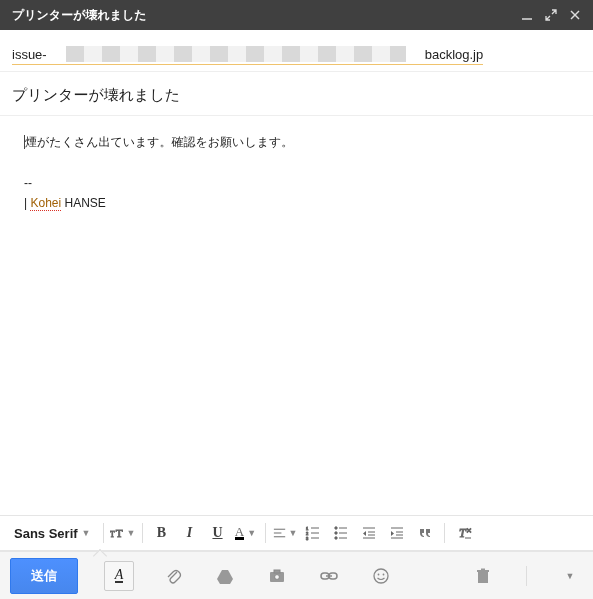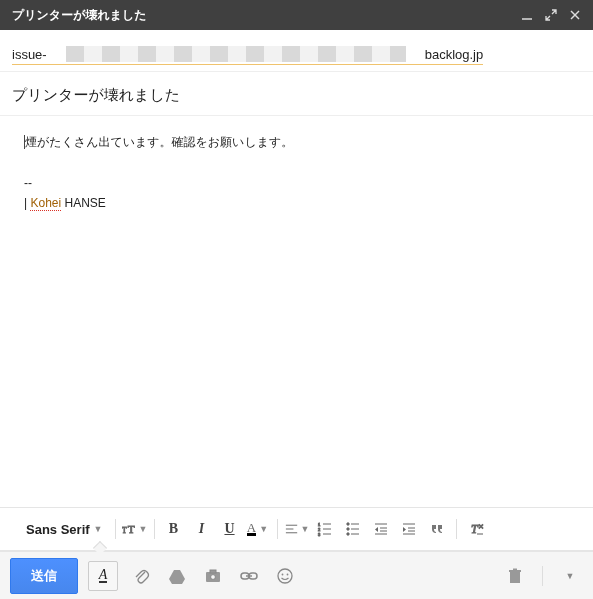--- a/index.html
+++ b/index.html
@@ -45,21 +45,21 @@
   .body-area {
     flex: 1; padding: 16px 24px; font-size: 12px; color: #222; line-height: 1.7;
     overflow: auto;
   }
   .body-area .cursor { border-left: 1px solid #444; padding-left: 0; }
   .sig .miss { color:#a16207; border-bottom:1px dotted #d93025; }
 
   
   .fmtbar {
     border-top: 1px solid #e5e5e5; border-bottom: 1px solid #e5e5e5;
-    height: 44px; display: flex; align-items: center; padding: 0 20px; gap: 2px;
+    height: 36px; display: flex; align-items: center; padding: 0 8px; gap: 2px;
     background: #fff; position: relative;
   }
   .fontsel {
     display:flex; align-items:center; gap:4px; font-weight:bold; font-size:13px;
     padding: 4px 6px; cursor:pointer;
   }
   .sep { width:1px; height:20px; background:#ddd; margin:0 4px; }
   .tbtn {
     width: 26px; height: 26px; display:flex; align-items:center; justify-content:center;
     color:#666; cursor:pointer; border-radius:2px;
@@ -69,21 +69,21 @@
 
   .fmtbar .notch {
     position:absolute; left:95px; top:35px; width:10px; height:10px;
     background:#f5f5f5; border-left:1px solid #ddd; border-top:1px solid #ddd;
     transform: rotate(45deg);
   }
 
   
   .btmbar {
     height: 48px; background:#f5f5f5; border-top:1px solid #e5e5e5;
-    display:flex; align-items:center; padding:0 10px; gap:10px;
+    display:flex; align-items:center; padding:0 10px; gap:26px;
   }
   .sendbtn {
     background:#1a73e8; background:linear-gradient(#4d90fe,#4787ed);
     color:#fff; font-weight:bold; font-size:13px; border:1px solid #3079ed;
     padding: 8px 20px; border-radius:2px; cursor:pointer;
   }
   .Abtn {
     width:30px; height:30px; border:1px solid #ccc; background:#f7f7f7;
     display:flex; align-items:center; justify-content:center; border-radius:2px;
     font-family:"Times New Roman",serif; cursor:pointer;

